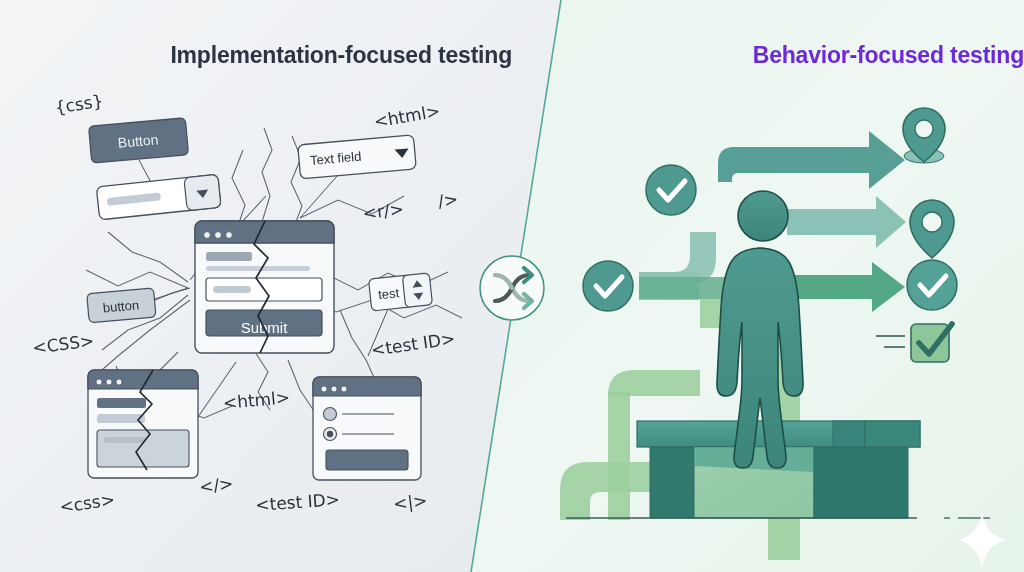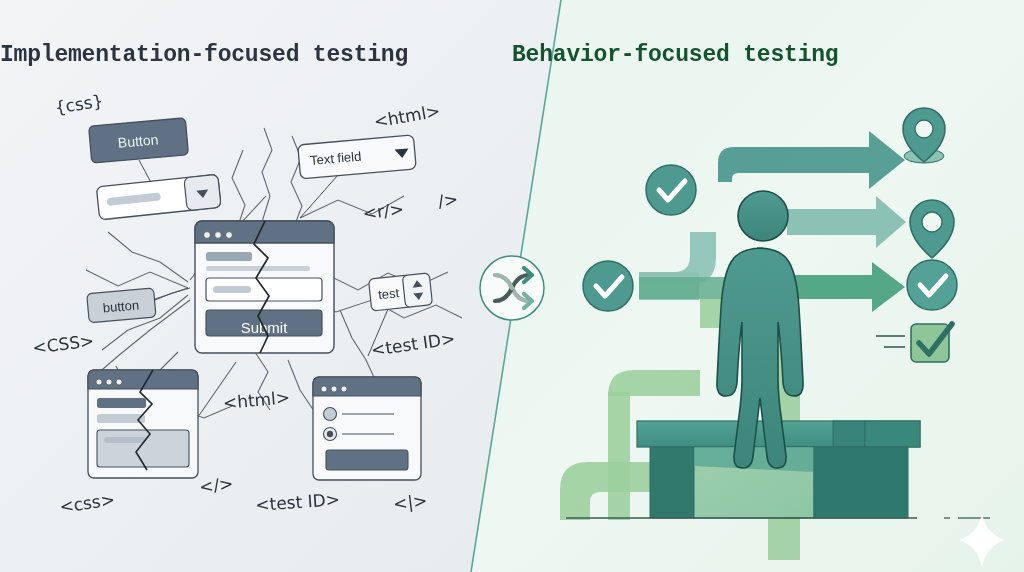--- a/index.html
+++ b/index.html
@@ -4,25 +4,25 @@
 <style>
   * { margin:0; padding:0; box-sizing:border-box; }
   html,body { width:1024px; height:572px; overflow:hidden; }
   body {
     font-family:"Liberation Sans", sans-serif;
     background:#eef1f3;
     position:relative;
   }
   #stage { position:absolute; inset:0; width:1024px; height:572px; }
   .panel-title {
-    position:absolute; text-align:left; font-weight:bold;
-    font-size:23px; letter-spacing:-0.2px; white-space:nowrap;font-family:Liberation Mono, monospace;
+    position:absolute; text-align:right; font-weight:bold;
+    font-size:23px; letter-spacing:-0.2px; white-space:nowrap;
   }
   #left-title { left:0; width:512px; top:42px; color:#2b3440; }
-  #right-title { left:512px; width:512px; top:42px; color:#14532d; }
+  #right-title { left:512px; width:512px; top:42px; color:#6d28d9; }
   svg { display:block; }
   .codelabel {
     font-family:"DejaVu Sans", sans-serif;
     fill:#2a323c;
     font-size:17px;
   }
 </style>
 </head>
 <body>
 

